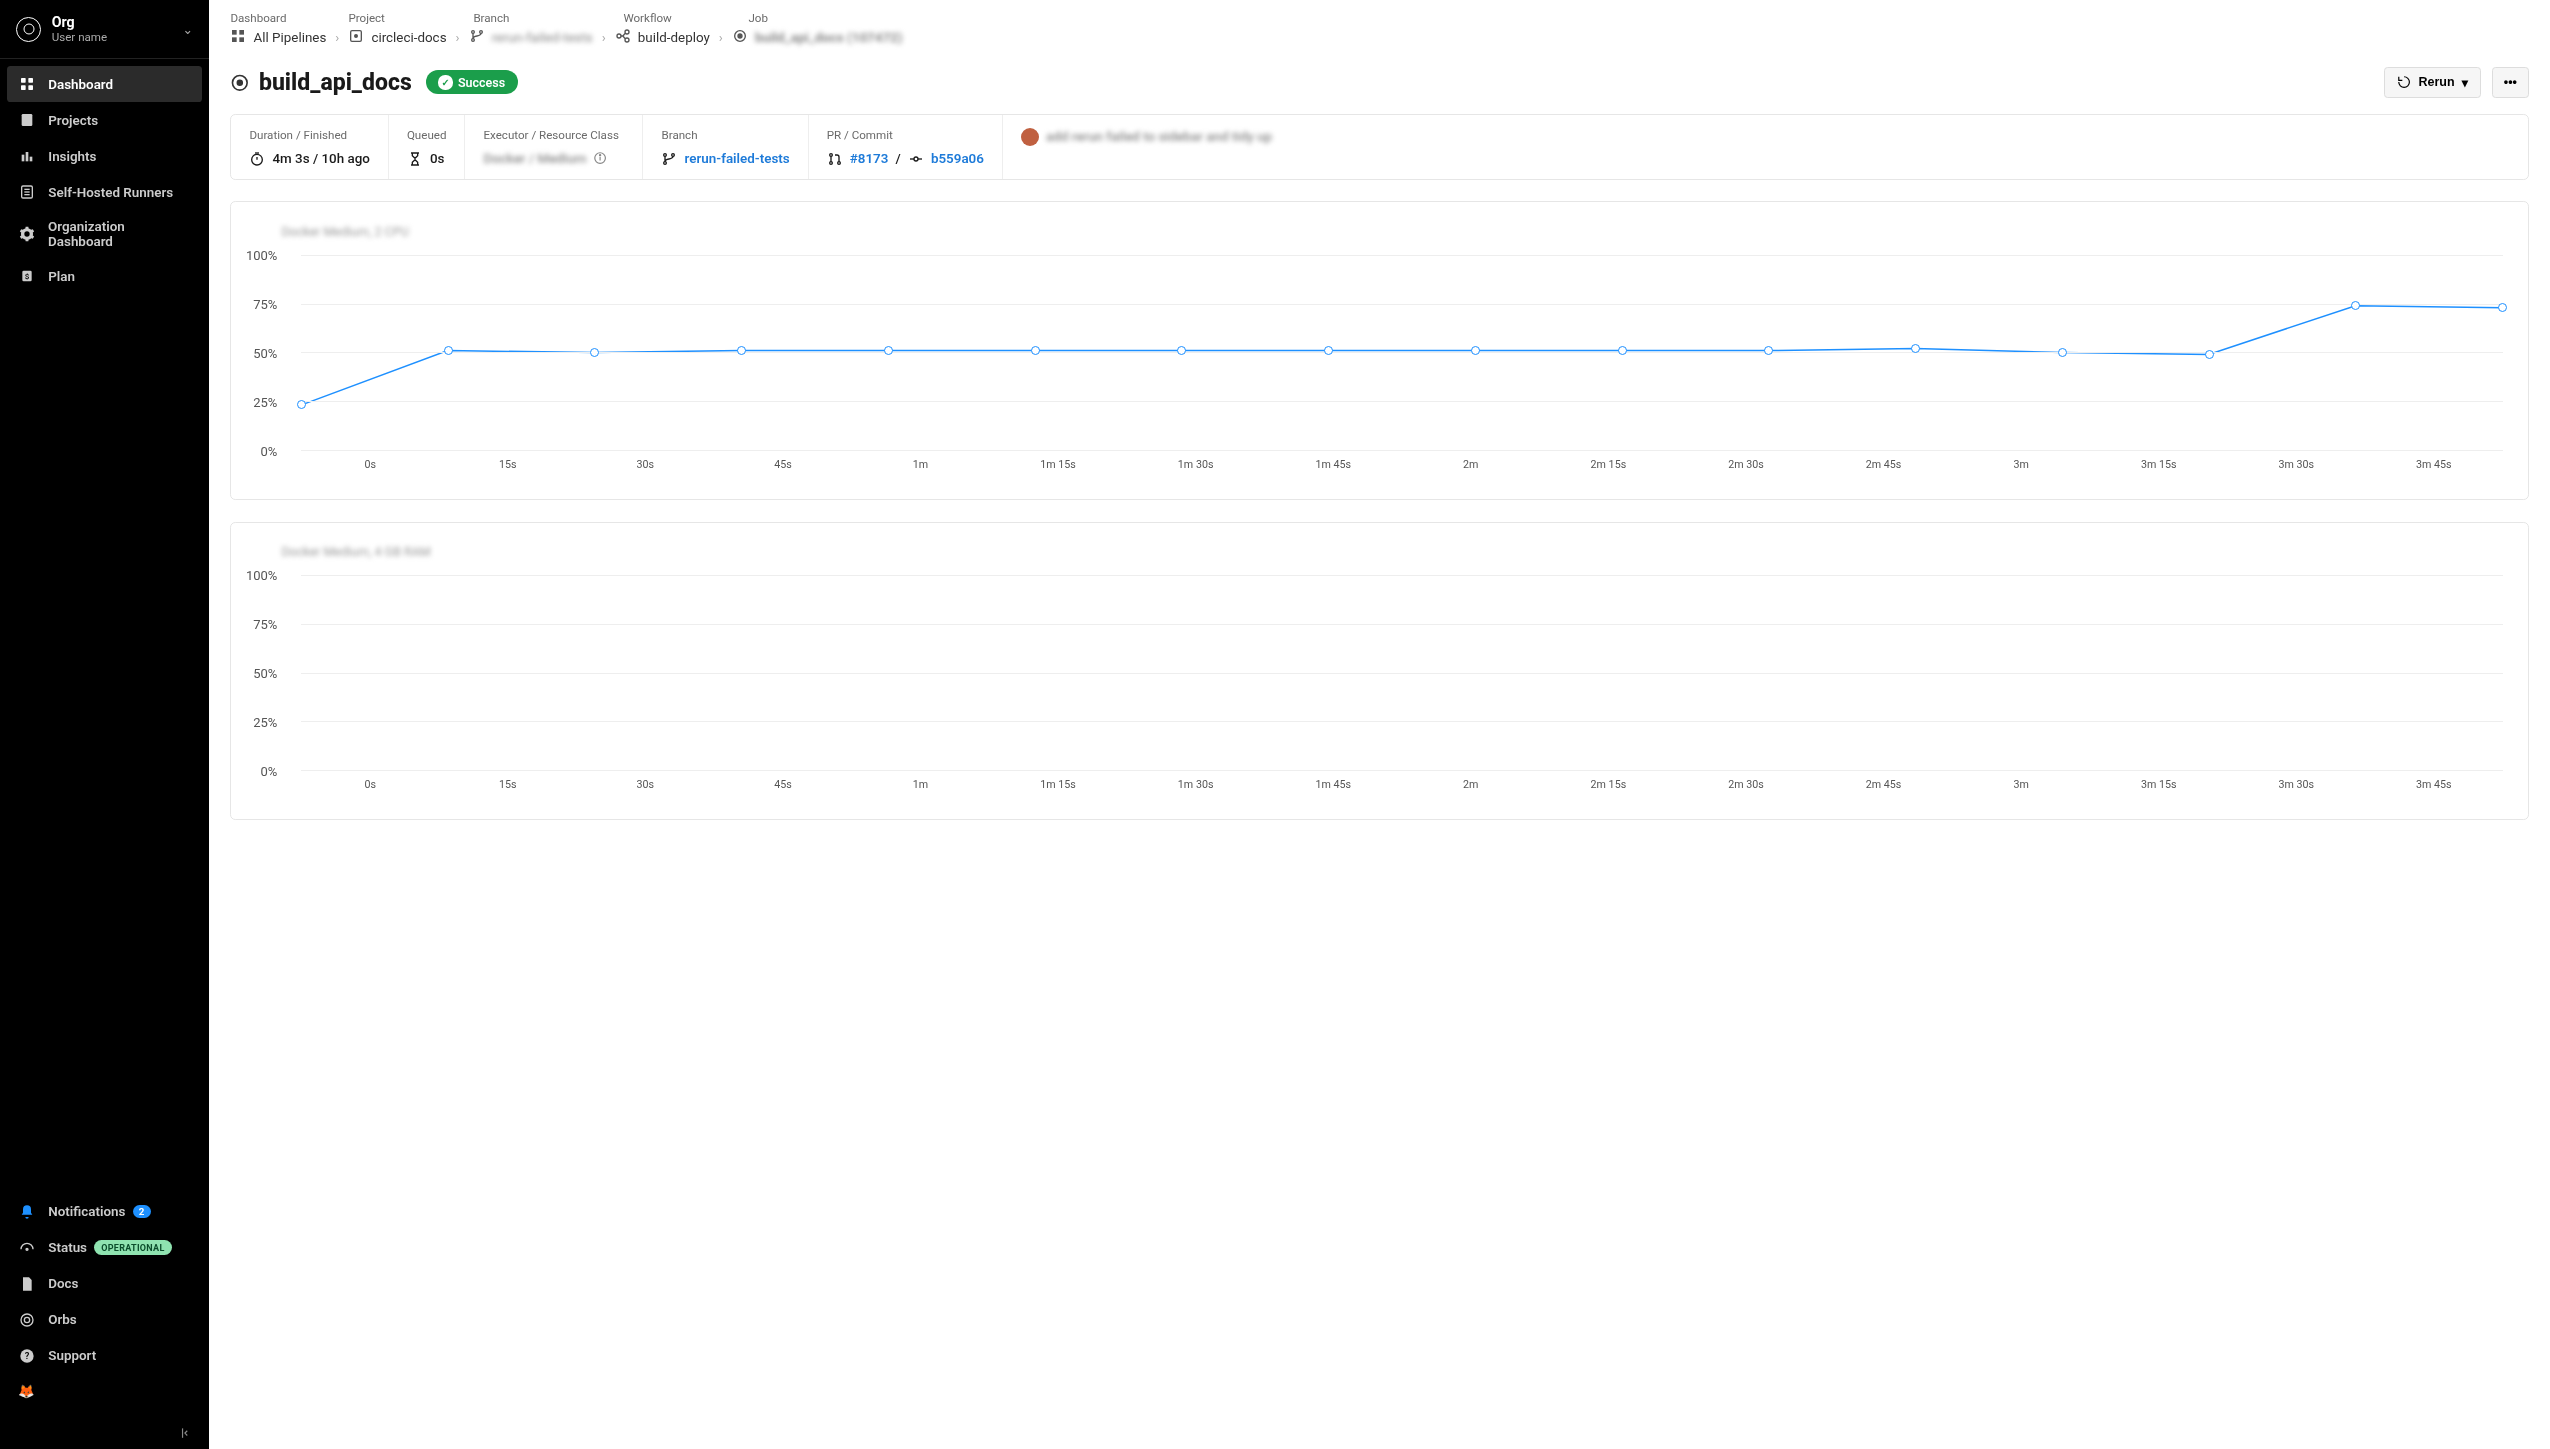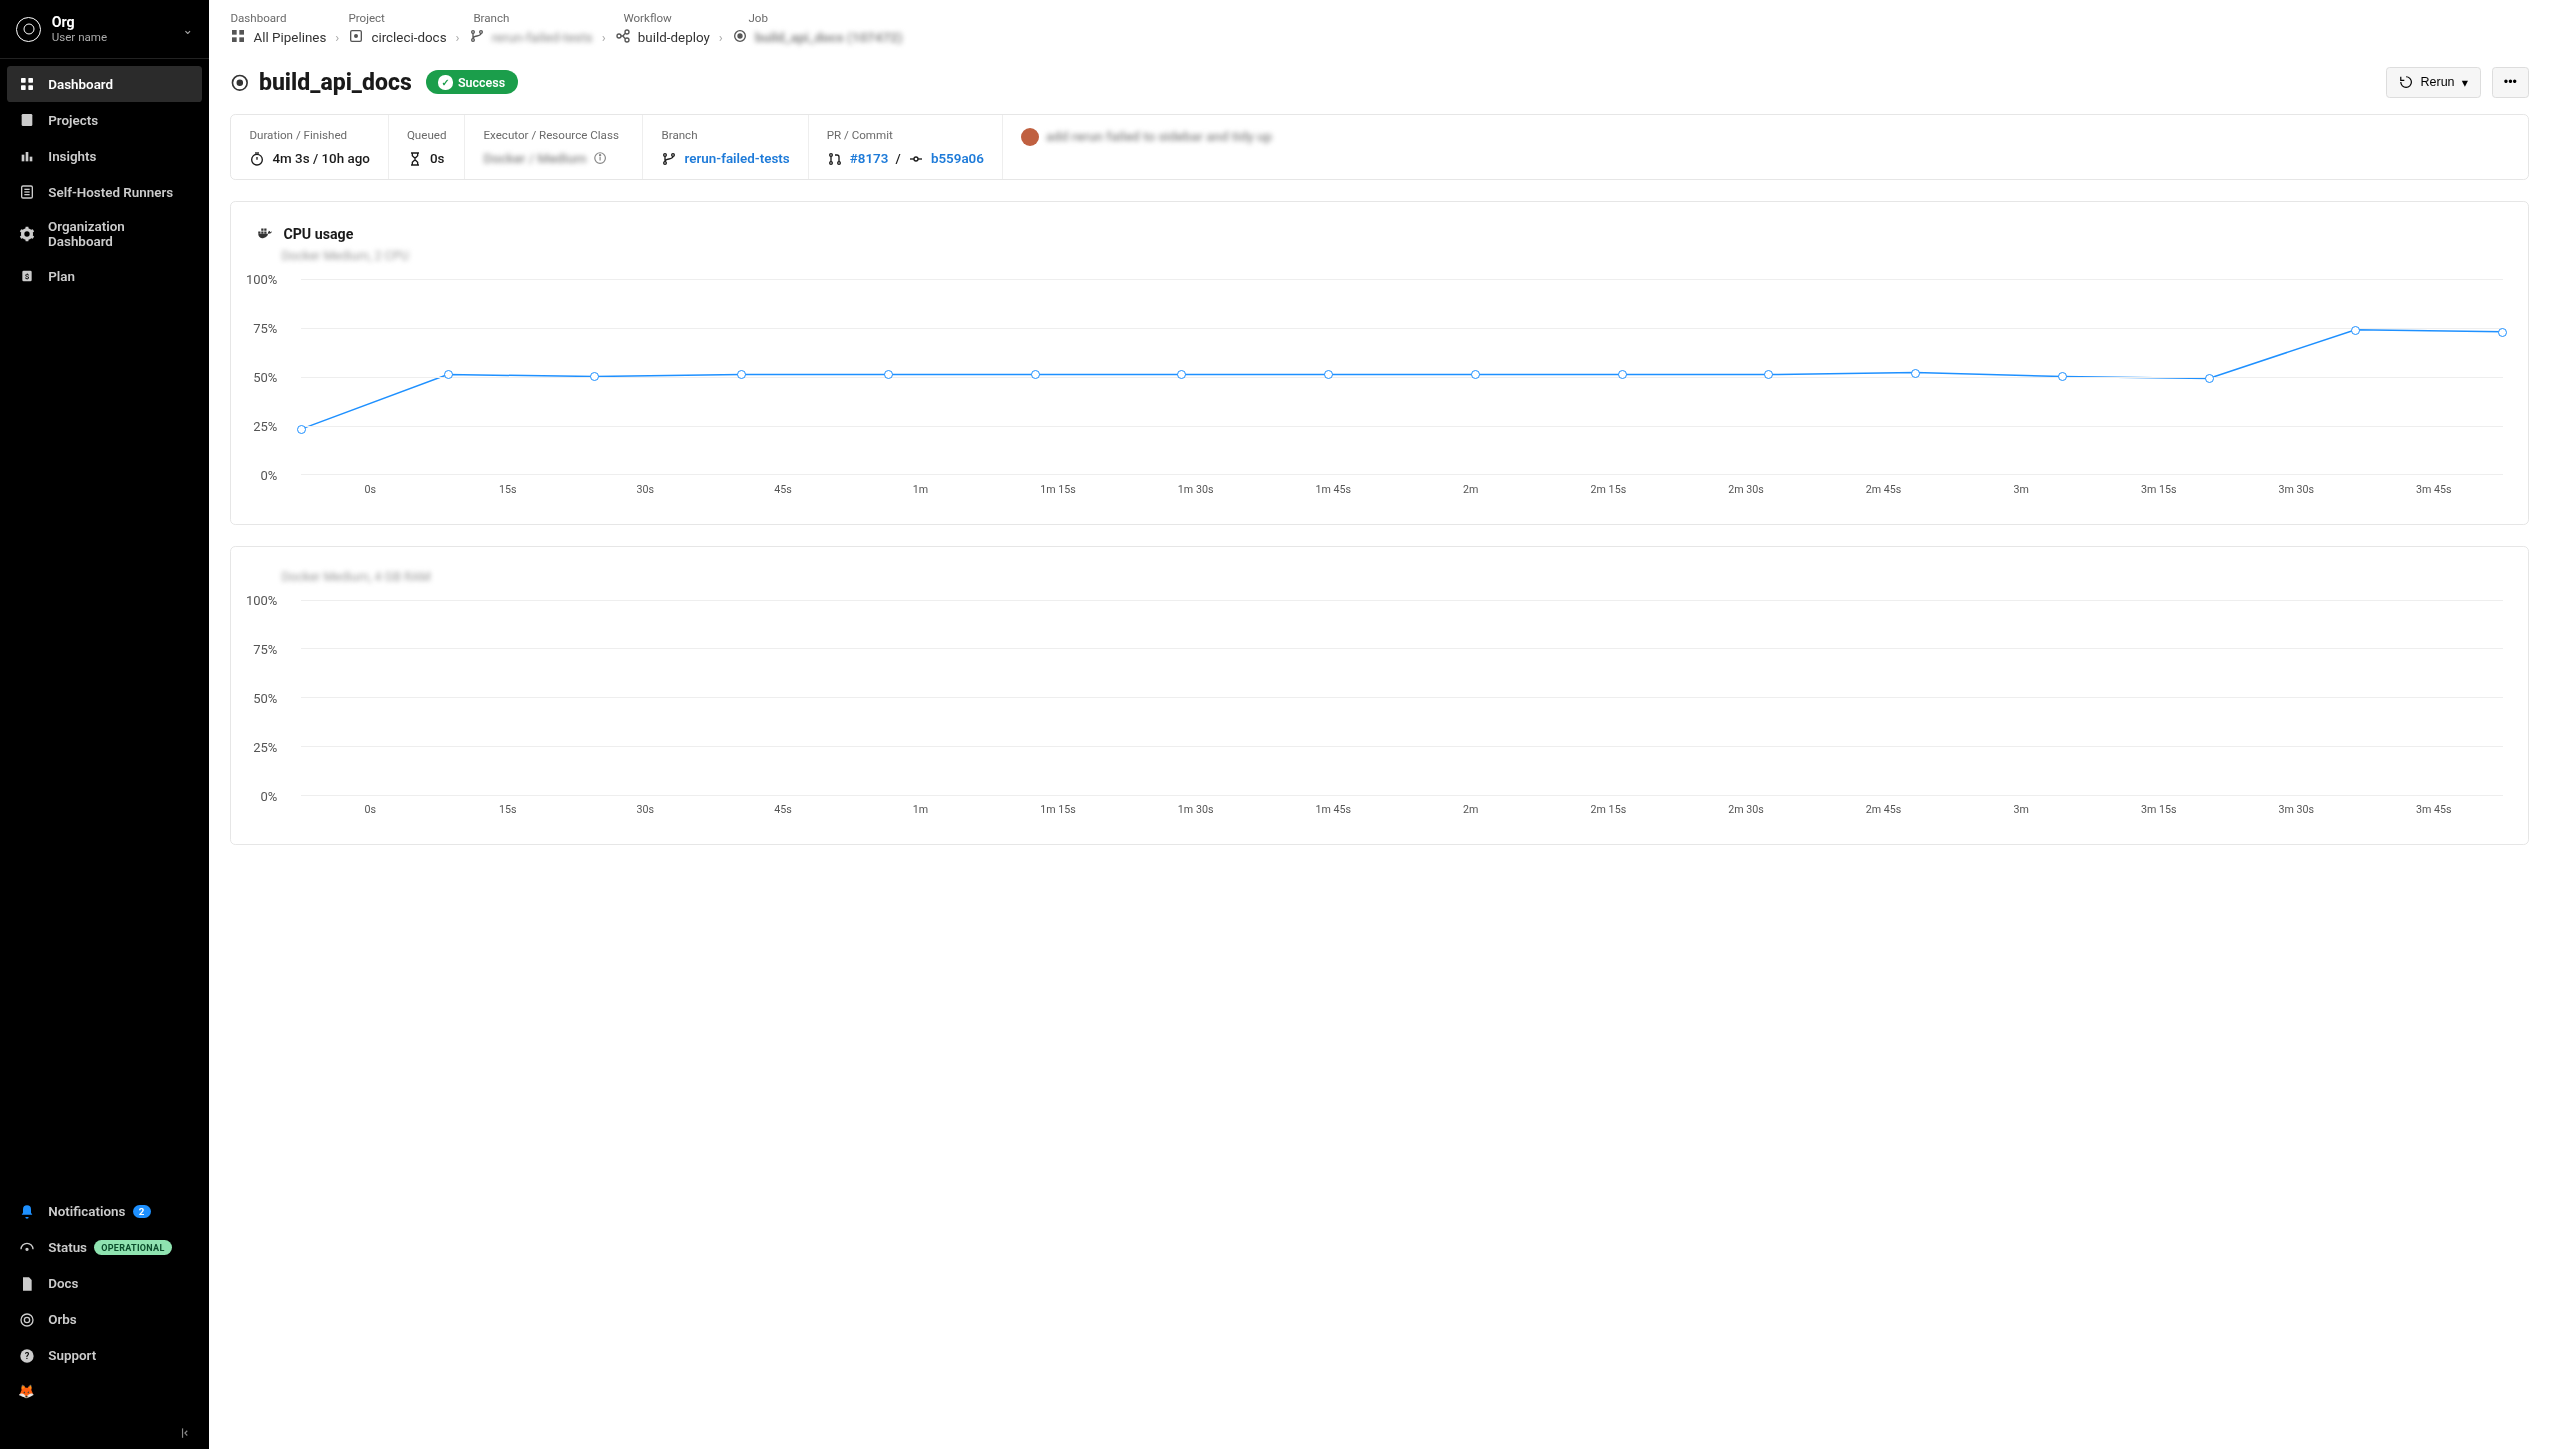--- a/index.html
+++ b/index.html
@@ -40,21 +40,21 @@
 .crumb-sep { color: #aaa; }
 .blurred { filter: blur(2.7px); color: #888; }
 
 
 .title-row { display: flex; align-items: center; padding: 16px 21.4px 16px; }
 .title-icon { width: 19.6px; height: 19.6px; margin-right: 9px; }
 .job-title { font-size: 23px; font-weight: 800; }
 .status-badge { display: inline-flex; align-items: center; background: #1b9e4b; color: #fff; font-weight: 600; border-radius: 16px; padding: 4.5px 12.5px; margin-left: 14.2px; font-size: 12.5px; }
 .status-badge .check { margin-right: 5.3px; width: 14.2px; height: 14.2px; background: #fff; border-radius: 50%; display: inline-flex; align-items: center; justify-content: center; color: #1b9e4b; font-size: 9.8px; font-weight: bold; }
 .title-actions { margin-left: auto; display: flex; gap: 10.7px; }
-.btn { border: 0.9px solid #ddd; background: #f6f6f6; padding: 7.1px 12.5px; border-radius: 3.6px; font-weight: 400; font-size: 12.5px; cursor: pointer; display: inline-flex; align-items: center; gap: 7.1px; }
+.btn { border: 0.9px solid #ddd; background: #f6f6f6; padding: 7.1px 12.5px; border-radius: 3.6px; font-weight: 700; font-size: 12.5px; cursor: pointer; display: inline-flex; align-items: center; gap: 7.1px; }
 .btn-icon { width: 14.2px; height: 14.2px; }
 
 
 .meta-card { border: 0.9px solid #e6e6e6; border-radius: 5.3px; margin: 0 21.4px; display: flex; }
 .meta-col { padding: 12.5px 18px; border-right: 0.9px solid #eee; flex: 0 0 auto; }
 .meta-col:last-child { border-right: none; flex: 1; }
 .meta-label { font-size: 11.6px; color: #6a6a6a; margin-bottom: 9px; }
 .meta-val { display: flex; align-items: center; gap: 7.1px; font-size: 13.4px; font-weight: 500; }
 .meta-val .link { color: #1e7bd9; font-weight: 600; }
 .meta-val svg { width: 16px; height: 16px; }
@@ -363,31 +363,20 @@
       <div class="meta-col">
         <div class="meta-val">
           <span style="width:18px;height:18px;border-radius:50%;background:#c06040;display:inline-block"></span>
           <span class="blurred">add rerun failed to sidebar and tidy up</span>
         </div>
       </div>
     </div>
 
 
     <div class="chart-card">
-      <div class="chart-title-row">
-        <span><svg width="18" height="18" viewBox="0 0 24 24" fill="#333">
-              <rect x="3" y="10" width="3" height="3"></rect>
-              <rect x="7" y="10" width="3" height="3"></rect>
-              <rect x="11" y="10" width="3" height="3"></rect>
-              <rect x="7" y="6" width="3" height="3"></rect>
-              <rect x="11" y="6" width="3" height="3"></rect>
-              <path d="M3 13h14c2 0 4-1 4-3-1 0-2 1-2 1s0-2-2-2c0 2-1 2-1 2v2c0 3-4 6-8 6-3 0-5-3-5-6z"></path>
-            </svg></span>
-        <span class="chart-title">CPU usage</span>
-      </div>
       <div class="chart-sub">Docker Medium, 2 CPU</div>
       <div class="chart-wrap">
         <div class="y-axis" id="cpu-y-axis">
             <div class="y-tick" style="top: 100%;">0%</div>
             <div class="y-tick" style="top: 75%;">25%</div>
             <div class="y-tick" style="top: 50%;">50%</div>
             <div class="y-tick" style="top: 25%;">75%</div>
             <div class="y-tick" style="top: 0%;">100%</div>
           </div>
         <div class="plot" id="cpu-plot">

